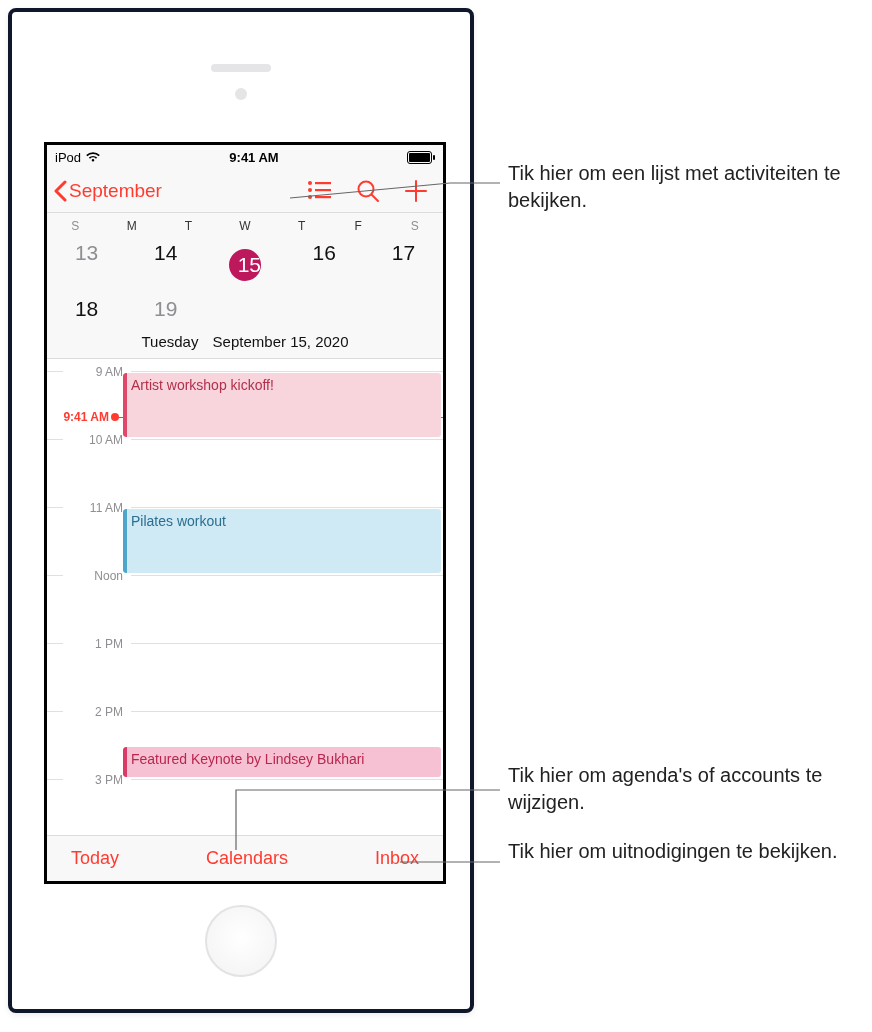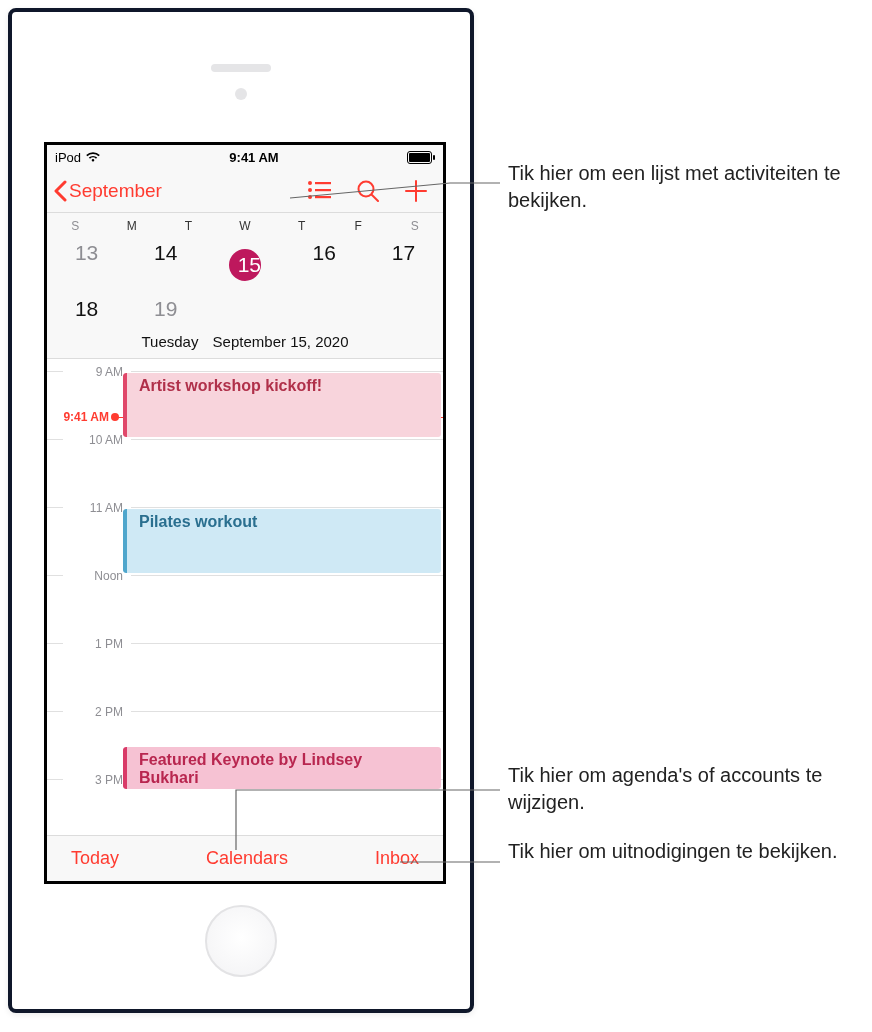--- a/index.html
+++ b/index.html
@@ -193,23 +193,23 @@
       color: #ff3b30;
       transform: translateY(-50%);
       background: #fff;
       padding-right: 4px;
     }
     .event {
       position: absolute;
       left: 76px;
       right: 2px;
       border-radius: 3px;
-      padding: 4px 16px;
-      font-size: 16px;
-      font-weight: 700;
+      padding: 4px 8px;
+      font-size: 14px;
+      font-weight: 400;
       overflow: hidden;
     }
     .event .bar {
       position: absolute;
       left: 0; top: 0; bottom: 0;
       width: 4px;
       border-radius: 3px 0 0 3px;
     }
     .ev-pink { background: #f8d4dc; color: #b0304a; }
     .ev-pink .bar { background: #e0486a; }
@@ -367,21 +367,21 @@
       <div class="now-dot" style="top:58px"></div>
 
       <div class="event ev-pink" style="top:14px;height:64px">
         <div class="bar"></div>
         <span>Artist workshop kickoff!</span>
       </div>
       <div class="event ev-blue" style="top:150px;height:64px">
         <div class="bar"></div>
         <span>Pilates workout</span>
       </div>
-      <div class="event ev-red" style="top:388px;height:42px">
+      <div class="event ev-red" style="top:388px;height:30px">
         <div class="bar"></div>
         <span>Featured Keynote by Lindsey Bukhari</span>
       </div>
 
       <div style="position:absolute;bottom:0;left:76px;width:30px;height:3px;background:#34c759"></div>
     </div>
 
     <div class="toolbar">
       <span>Today</span>
       <span>Calendars</span>

